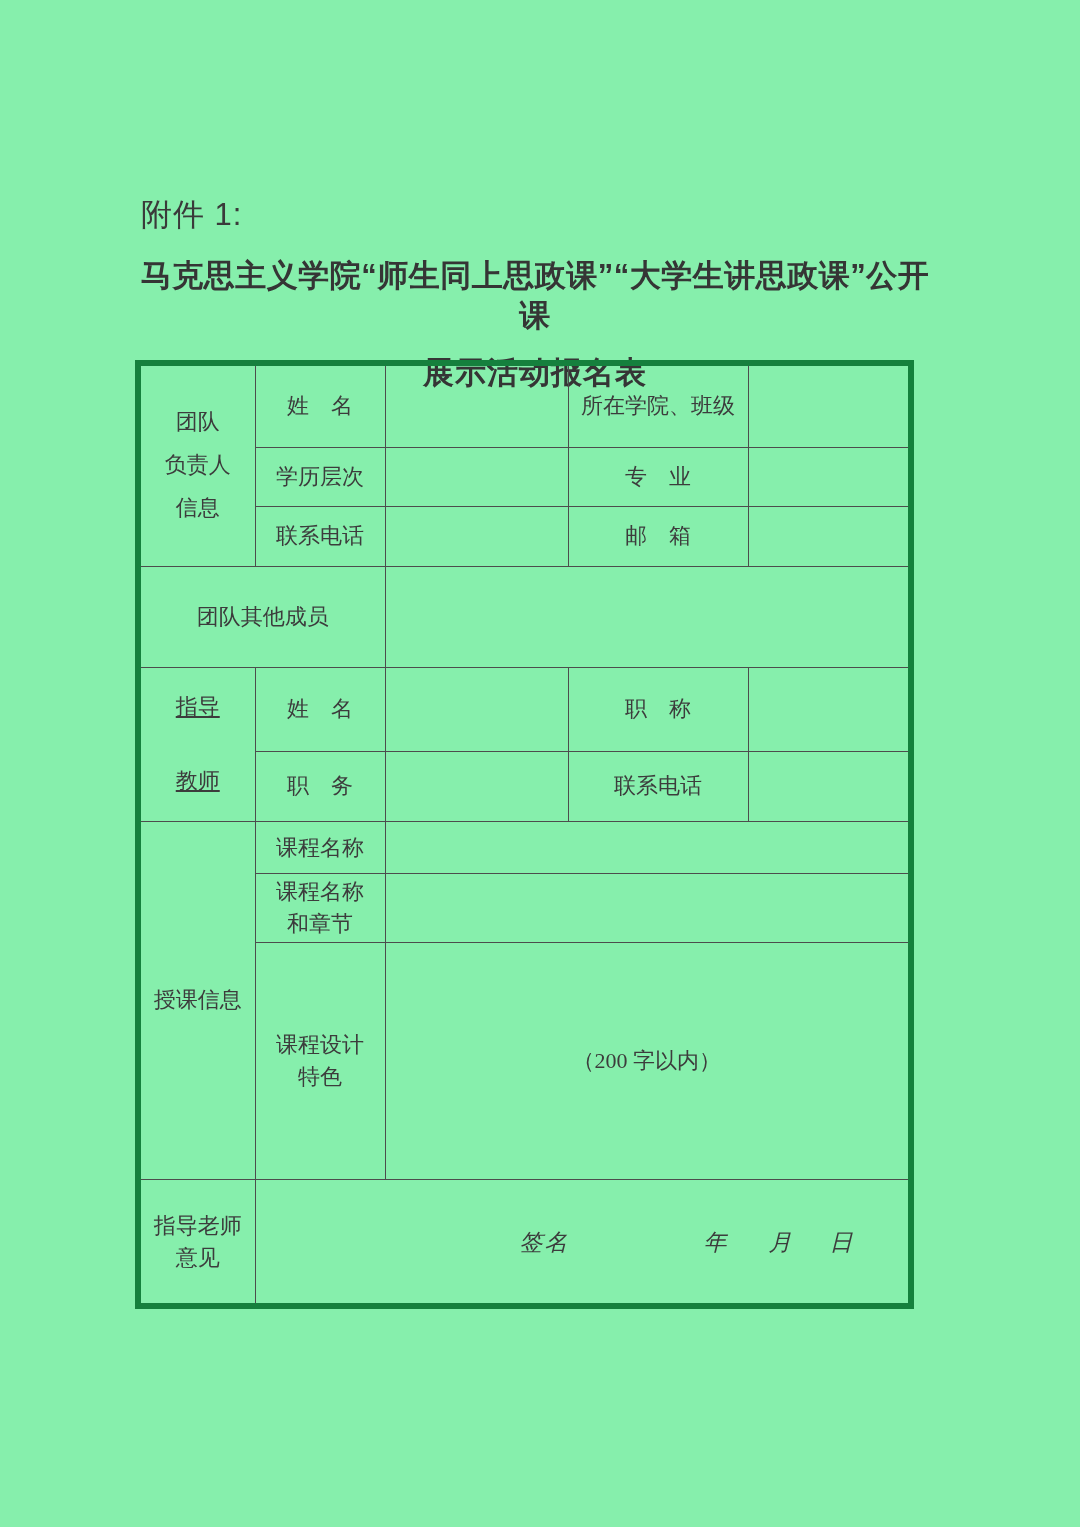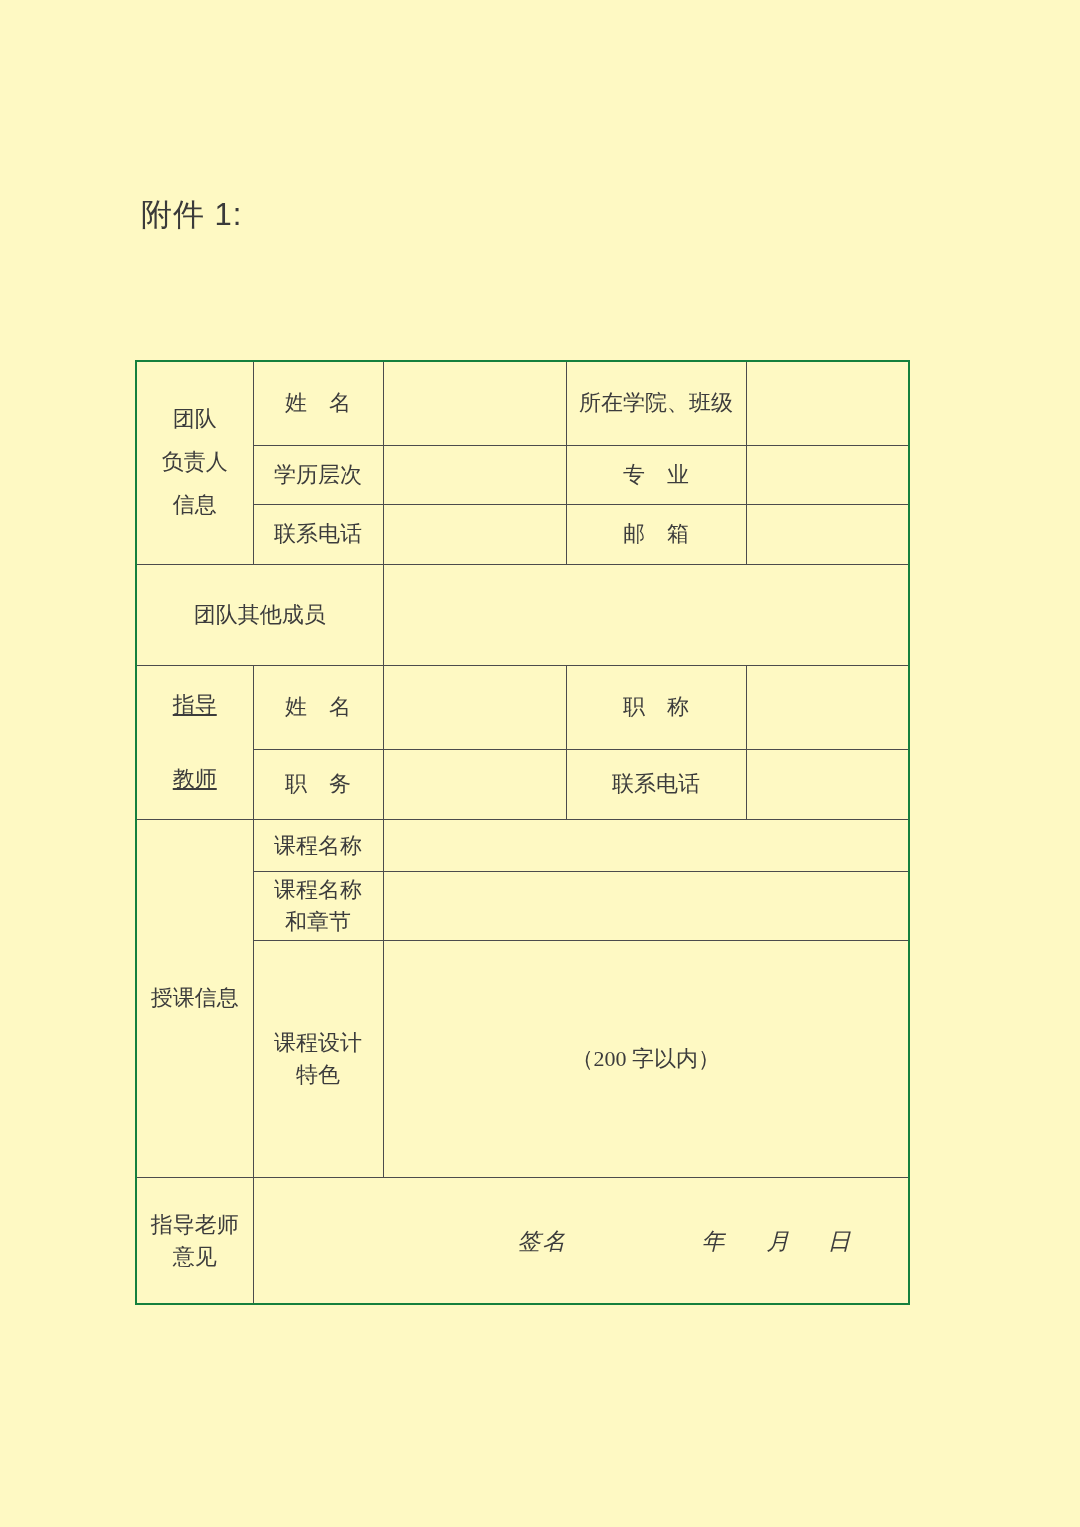--- a/index.html
+++ b/index.html
@@ -1,21 +1,21 @@
 <!DOCTYPE html>
 <html><head>
 <meta charset="utf-8">
 <style>
   * { box-sizing: border-box; margin: 0; padding: 0; }
   html, body { background: #ffffff; }
   .page {
     position: relative;
     width: 1080px;
     height: 1527px;
-    background: #fef9c3;
+    background: #86efac;
     font-family: "Liberation Serif", "DejaVu Serif", serif;
     color: #3c3c3c;
     overflow: hidden;
   }
   .attachment {
     position: absolute;
     left: 141px;
     top: 194px;
     font-family: "Liberation Sans", "DejaVu Sans", sans-serif;
     font-size: 31px;
@@ -38,21 +38,21 @@
 
   table.form {
     position: absolute;
     left: 135px;
     top: 360px;
     width: 773px;
     border-collapse: collapse;
     table-layout: fixed;
     font-size: 22px;
     color: #3c3c3c;
-    border: 2px solid #15803d;
+    border: 6px solid #15803d;
   }
   table.form td {
     border: 1.5px solid #4c4c4c;
     vertical-align: middle;
     text-align: center;
     padding: 2px 4px;
   }
   .pre { white-space: pre-line; }
   .lh-3lines { line-height: 1.95; }
   .lh-tall { line-height: 3.4; text-decoration: underline; }
@@ -77,20 +77,24 @@
   .sig-month { left: 509px; }
   .sig-day   { left: 570px; }
 </style>
 </head>
 <body>
 
 <div class="page">
 
   <div class="attachment">附件 1:</div>
 
+  <div class="title-block">
+    <div class="title-line1">马克思主义学院“师生同上思政课”“大学生讲思政课”公开课</div>
+    <div class="title-line2">展示活动报名表</div>
+  </div>
 
   <table class="form">
     <colgroup>
       <col style="width:117px">
       <col style="width:130px">
       <col style="width:183px">
       <col style="width:180px">
       <col style="width:163px">
     </colgroup>
     <tbody>

